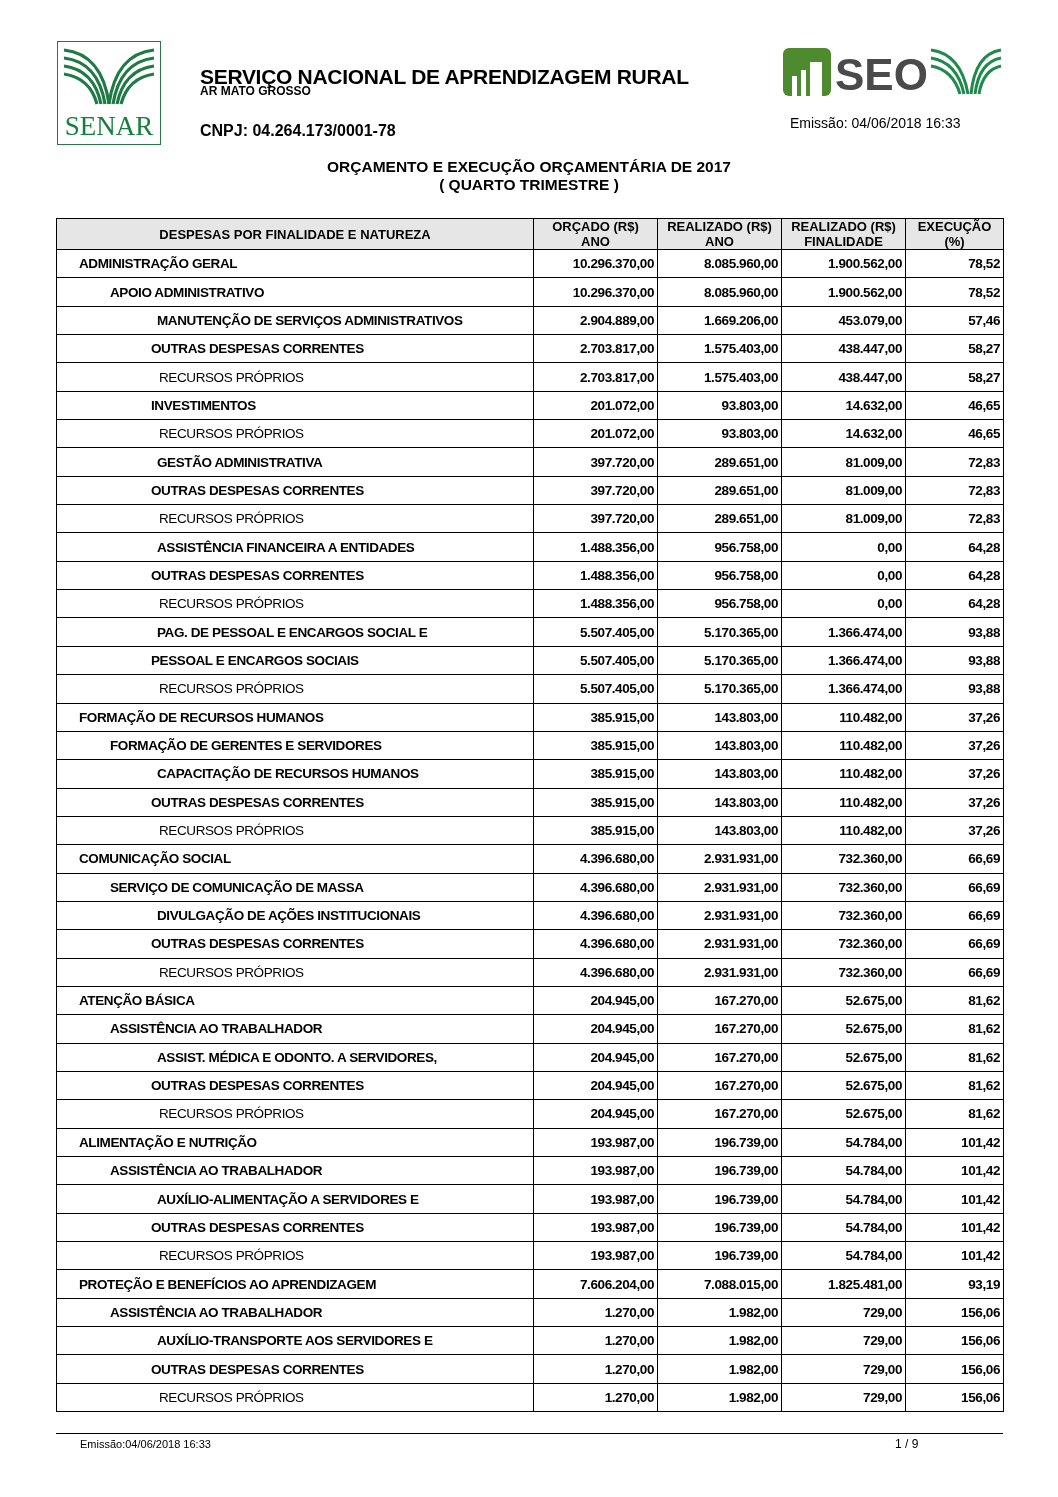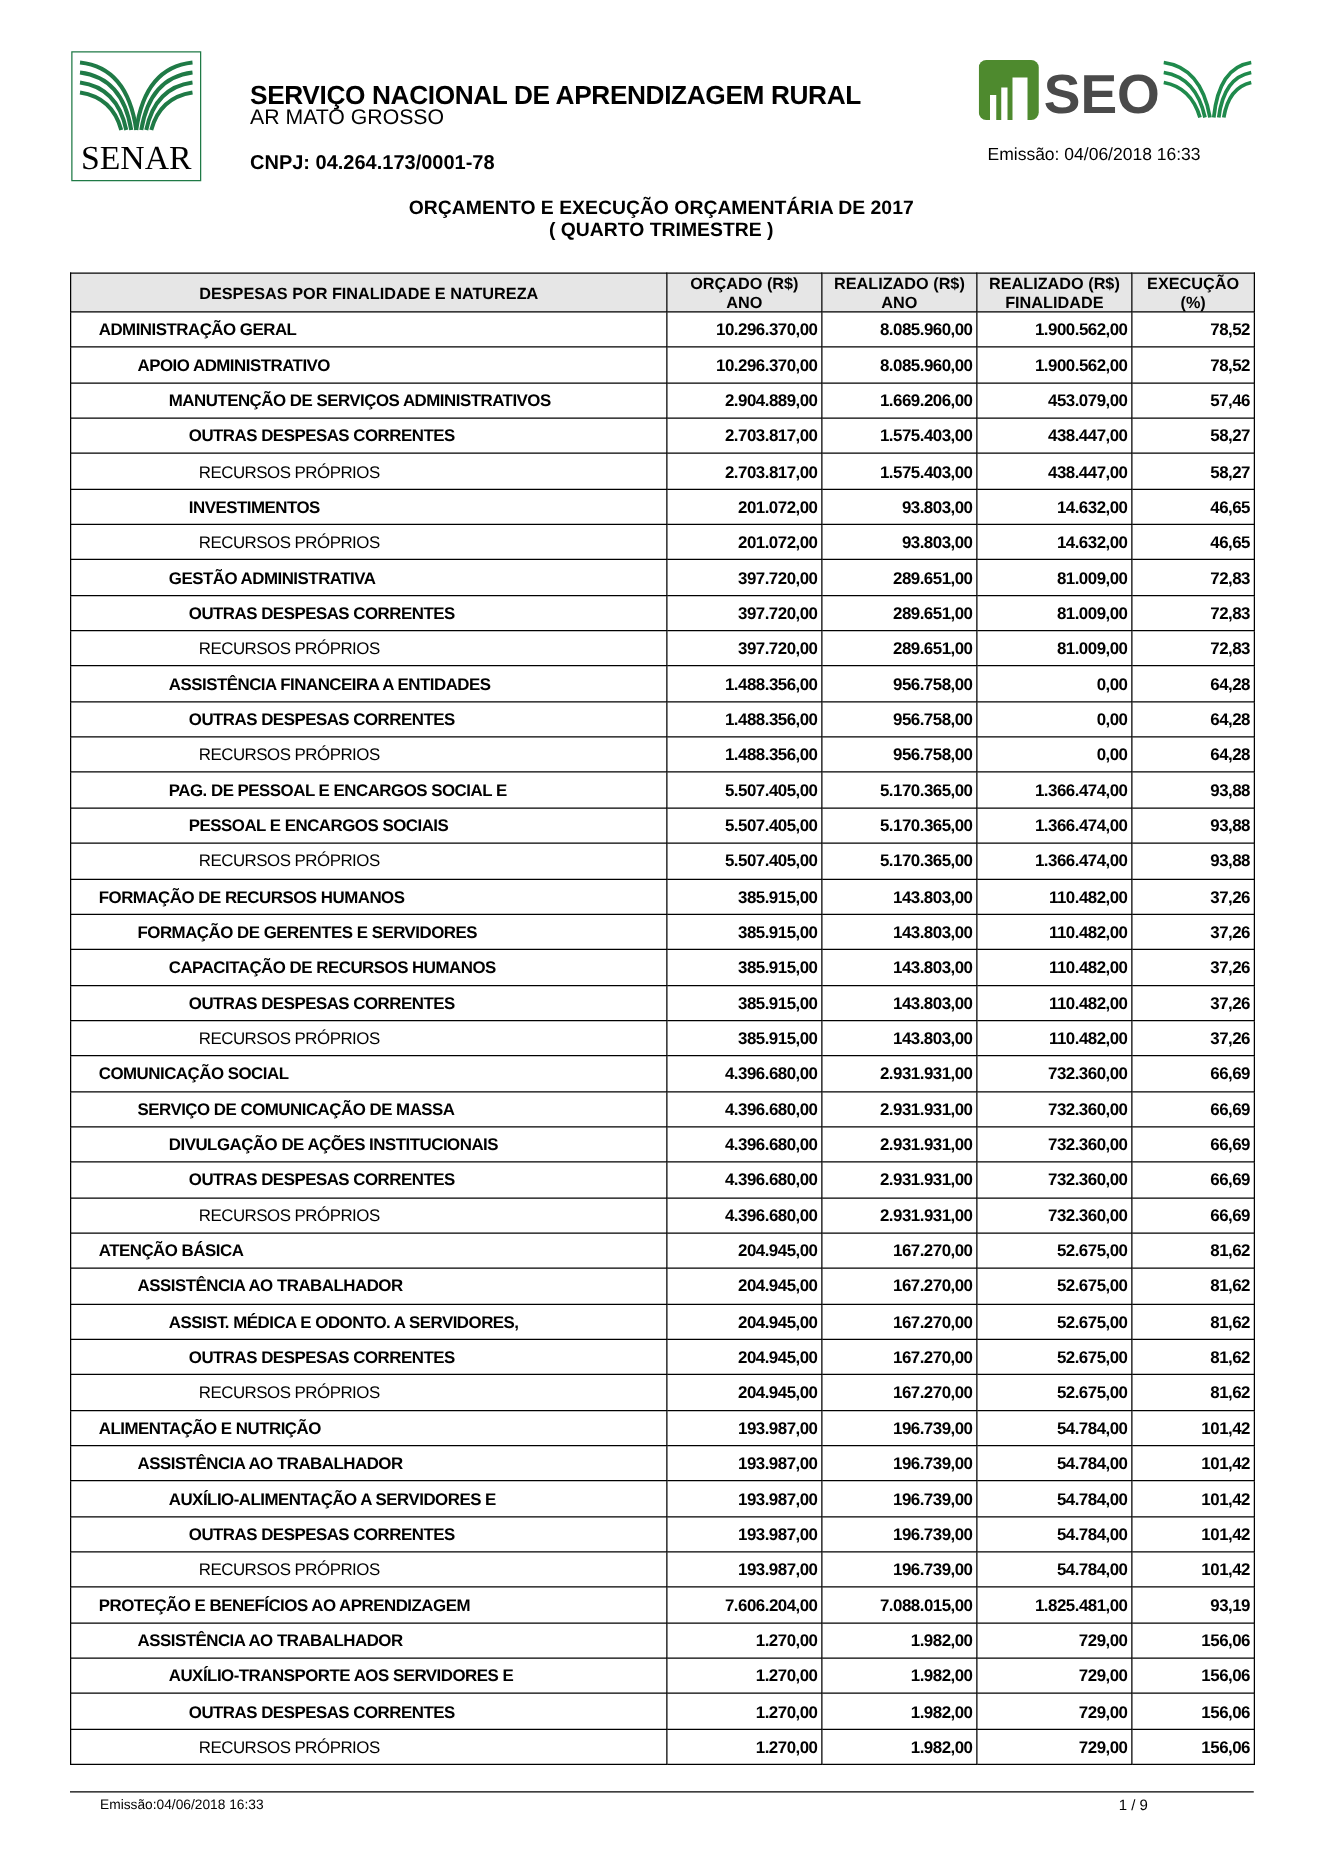--- a/index.html
+++ b/index.html
@@ -3,43 +3,43 @@
 <meta charset="utf-8">
 <style>
   html, body { margin: 0; padding: 0; background: #ffffff; }
   body { width: 1058px; height: 1497px; position: relative; overflow: hidden;
          font-family: "Liberation Sans", sans-serif; color: #000; }
 
   .logo-senar { position: absolute; left: 57px; top: 41px; width: 104px; height: 104px;
                 border: 1.5px solid #1f7a46; box-sizing: border-box; background: #fff; }
   .logo-senar svg { position: absolute; left: 4px; top: 4px; }
   .logo-senar .senar-text { position: absolute; left: 0; right: 0; bottom: 2px; text-align: center;
-                font-family: "Liberation Serif", serif; font-size: 27px; color: #000000; letter-spacing: 0px; }
+                font-family: "Liberation Serif", serif; font-size: 27px; color: #15803d; letter-spacing: 0px; }
 
   .org-title { position: absolute; left: 200px; top: 45px; font-size: 21px; font-weight: bold; letter-spacing: -0.3px; margin-top: 20px; }
-  .org-sub { position: absolute; left: 200px; top: 84px; font-size: 17px; font-weight: normal; }
+  .org-sub { position: absolute; left: 200px; top: 84px; font-size: 12px; font-weight: bold; }
   .org-cnpj { position: absolute; left: 200px; top: 122px; font-size: 16px; font-weight: bold; }
 
   .logo-seo { position: absolute; left: 783px; top: 44px; width: 220px; height: 54px; }
   .emission-top { position: absolute; left: 790px; top: 115px; font-size: 14px; }
 
   .report-title { position: absolute; left: 0; width: 1058px; top: 158px; text-align: center;
                   font-size: 15.5px; font-weight: bold; line-height: 18px; }
 
   table.budget { position: absolute; left: 56px; top: 218px; width: 947px; border-collapse: collapse;
                  table-layout: fixed; }
   table.budget th, table.budget td { border: 1.5px solid #000; padding: 0 4px; box-sizing: border-box; }
   table.budget th { background: #e6e6e6; font-size: 13px; font-weight: bold; line-height: 15px; height: 28px;
                     text-align: center; }
   table.budget td { height: 28.35px; font-size: 13.5px; letter-spacing: -0.4px; }
   table.budget td.num { text-align: right; font-weight: bold; padding-right: 3px; }
   td.desc { font-weight: bold; }
   td.desc.lvl0 { padding-left: 22px; }
   td.desc.lvl1 { padding-left: 53px; }
-  td.desc.lvl2 { padding-left: 78px; }
+  td.desc.lvl2 { padding-left: 100px; }
   td.desc.lvl3 { padding-left: 94px; }
   td.desc.lvl4 { padding-left: 102px; font-weight: normal; }
 
   .footer-line { position: absolute; left: 56px; top: 1433px; width: 947px; border-top: 1px solid #000; }
   .footer-emission { position: absolute; left: 80px; top: 1438px; font-size: 11px; }
   .footer-page { position: absolute; left: 895px; top: 1437px; font-size: 12px; }
 </style>
 </head>
 <body>
 

